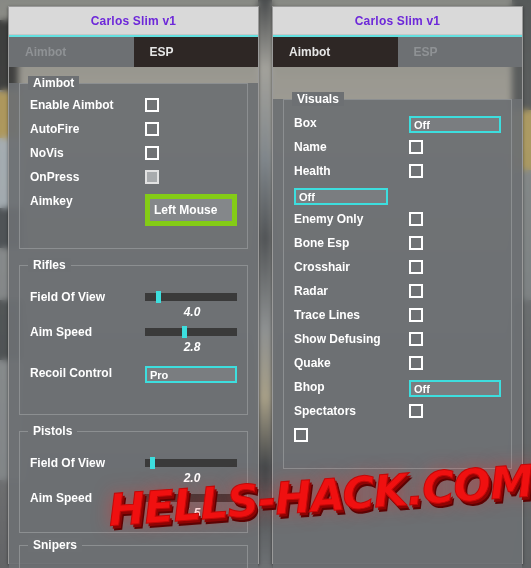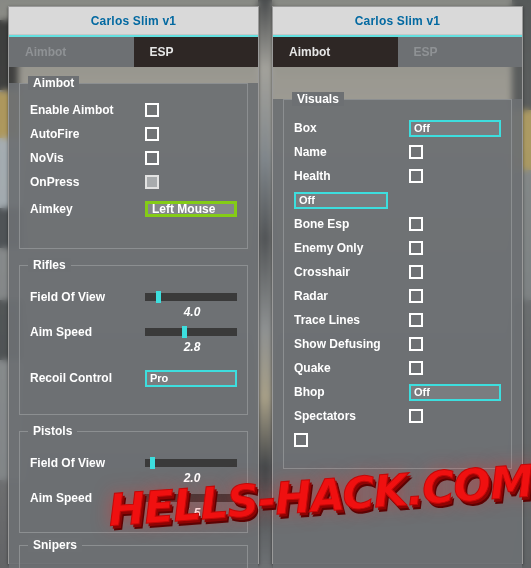--- a/index.html
+++ b/index.html
@@ -36,51 +36,51 @@
 
   
   .window{position:absolute;z-index:5;border:1px solid #9a9a9a;
     box-shadow:0 1px 3px rgba(0,0,0,.45);}
   #win-left{left:8px;top:6px;width:249px;height:556px;}
   #win-right{left:272px;top:6px;width:249px;height:556px;}
 
   .titlebar{height:27px;background:#d9d9d9;
     display:flex;align-items:center;justify-content:center;
     border-bottom:1px solid #c7c7c7;}
-  .titlebar .ttl{font-size:12px;font-weight:bold;color:#0369a1;letter-spacing:.2px;}
+  .titlebar .ttl{font-size:12px;font-weight:bold;color:#6d28d9;letter-spacing:.2px;}
   .accent{height:2px;background:#63e0e0;}
 
   .tabs{display:flex;height:30px;background:#6d7073;}
   .tab{flex:1;display:flex;align-items:center;padding-left:16px;
     font-size:12px;font-weight:bold;box-sizing:border-box;}
   .tab.inactive{color:#8f9295;background:#6d7073;}
   .tab.active{color:#e6e6e6;background:#2e2725;}
 
   .body{position:relative;background:rgba(109,112,115,.93);
     height:497px;box-sizing:border-box;padding:0 10px;}
 
   
   .group{position:relative;border:1px solid #8c8f91;margin-top:16px;
     padding:14px 10px 10px 10px;box-sizing:border-box;}
   .group > .legend{position:absolute;top:-8px;left:8px;background:#6d7073;
     padding:0 5px;font-size:12px;font-weight:bold;color:#ffffff;}
 
-  .row{display:flex;align-items:center;height:24px;}
+  .row{display:flex;height:24px;}
   .row .lbl{flex:0 0 115px;font-size:12px;font-weight:bold;color:#ffffff;}
 
   
   .cb{width:14px;height:14px;border:2px solid #ffffff;box-sizing:border-box;
     background:transparent;}
   .cb.pressed{background:#a8abad;border-color:#e2e2e2;}
 
   
   .combo{width:94px;height:17px;box-sizing:border-box;border:2px solid #3ddede;
     background:#7a7d80;color:#ffffff;font-size:11px;font-weight:bold;
     display:flex;align-items:center;padding-left:3px;}
-  .combo.plain{border:3px solid #84cc16;background:#84878a;height:16px;
+  .combo.plain{border:5px solid #84cc16;background:#84878a;height:32px;
     font-size:12px;padding-left:4px;width:104px;}
   .combo.wide{width:96px;}
 
   
   .slider{position:relative;width:94px;height:8px;background:#3a3a3a;}
   .slider .knob{position:absolute;top:-2px;width:5px;height:12px;background:#3ddede;}
   .val{font-size:12px;font-weight:bold;color:#ffffff;text-align:center;
     width:94px;margin-left:115px;line-height:13px;font-style:italic;}
   .sliderwrap{display:flex;align-items:center;height:18px;}
   .sliderwrap .lbl{flex:0 0 115px;font-size:12px;font-weight:bold;color:#fff;}
@@ -242,25 +242,25 @@
       <div class="row">
         <div class="lbl">Health</div>
         <div class="cb"></div>
       </div>
       <div class="row">
         <div class="combo">
           <span>Off</span>
         </div>
       </div>
       <div class="row">
+        <div class="lbl">Enemy Only</div>
+        <div class="cb"></div>
+      </div>
+      <div class="row">
         <div class="lbl">Bone Esp</div>
-        <div class="cb"></div>
-      </div>
-      <div class="row">
-        <div class="lbl">Enemy Only</div>
         <div class="cb"></div>
       </div>
       <div class="row">
         <div class="lbl">Crosshair</div>
         <div class="cb"></div>
       </div>
       <div class="row">
         <div class="lbl">Radar</div>
         <div class="cb"></div>
       </div>

